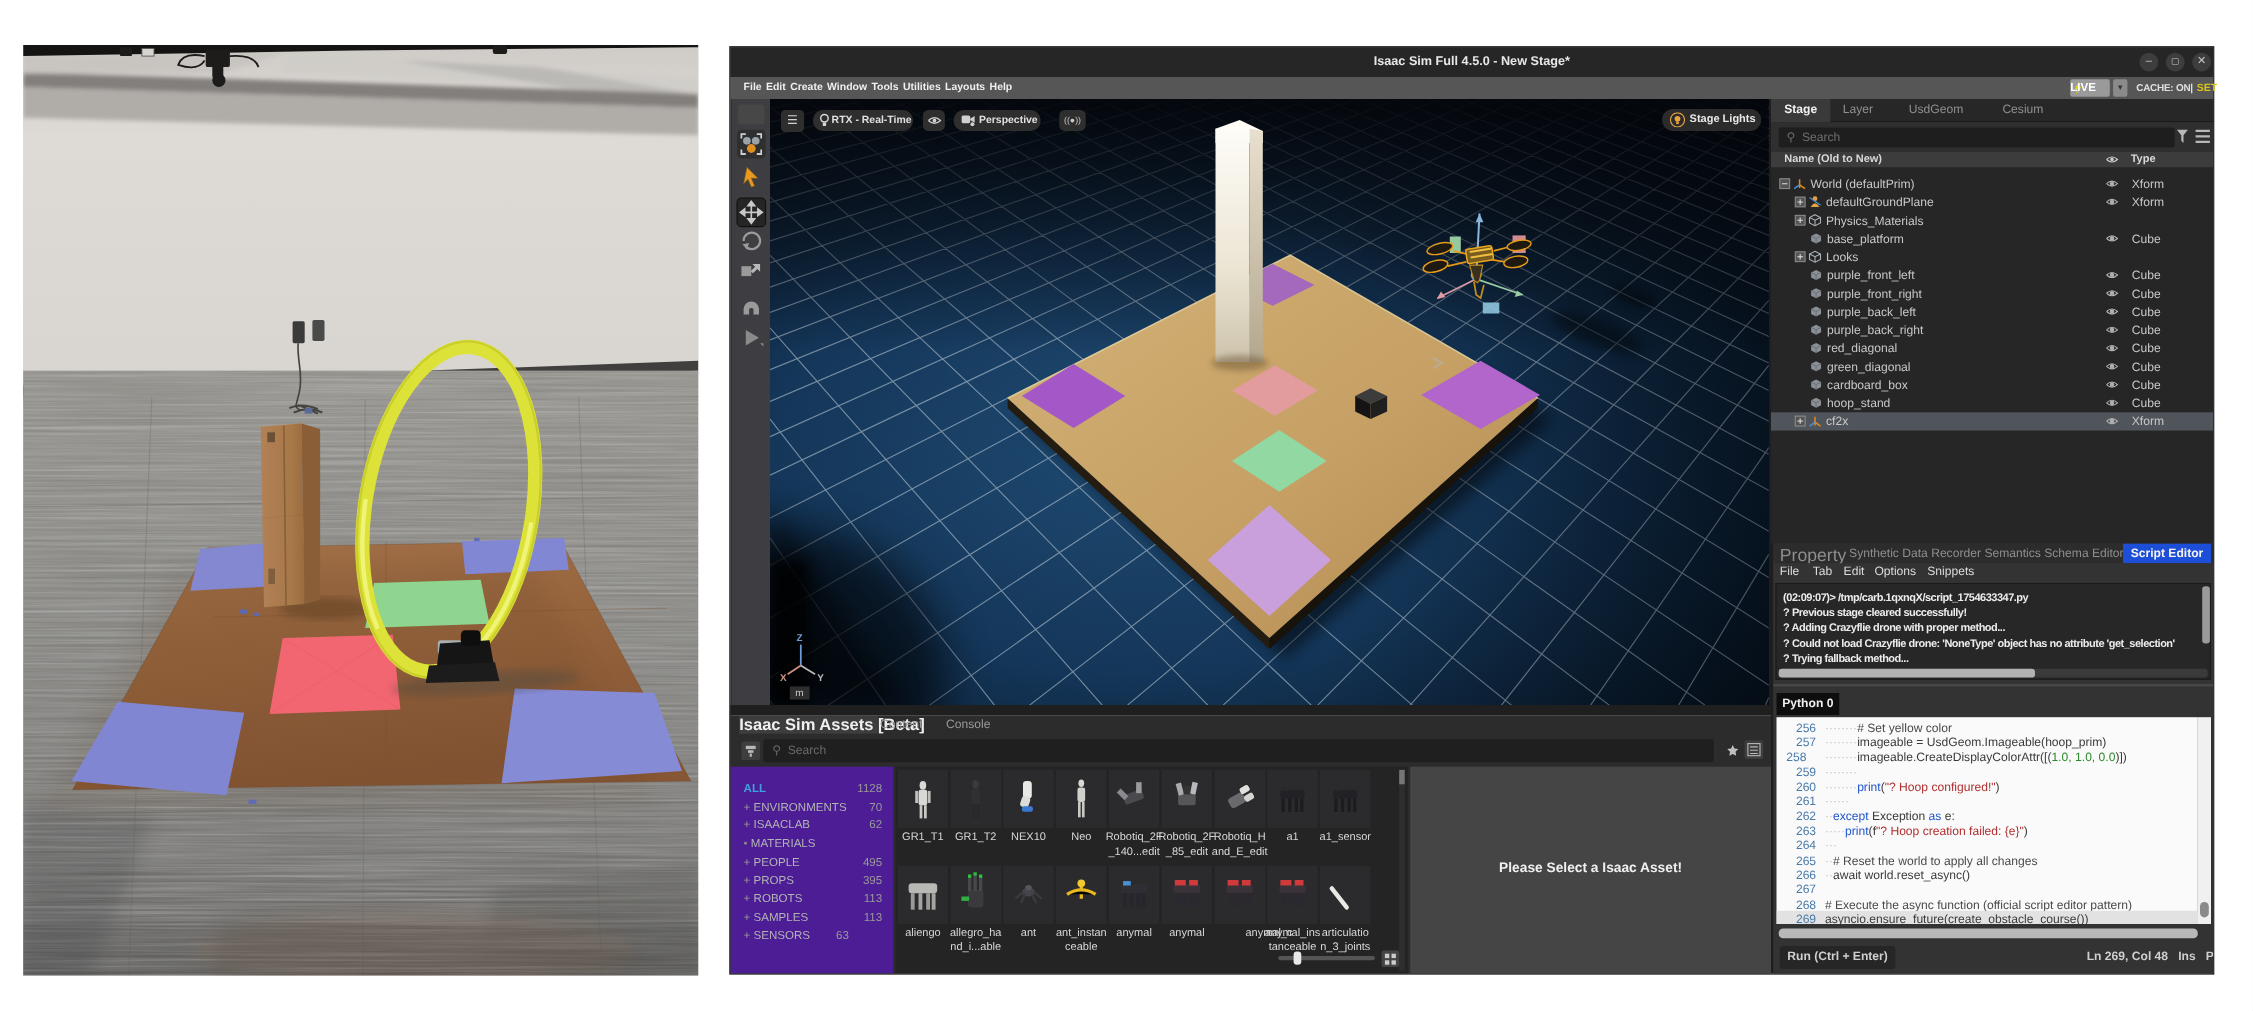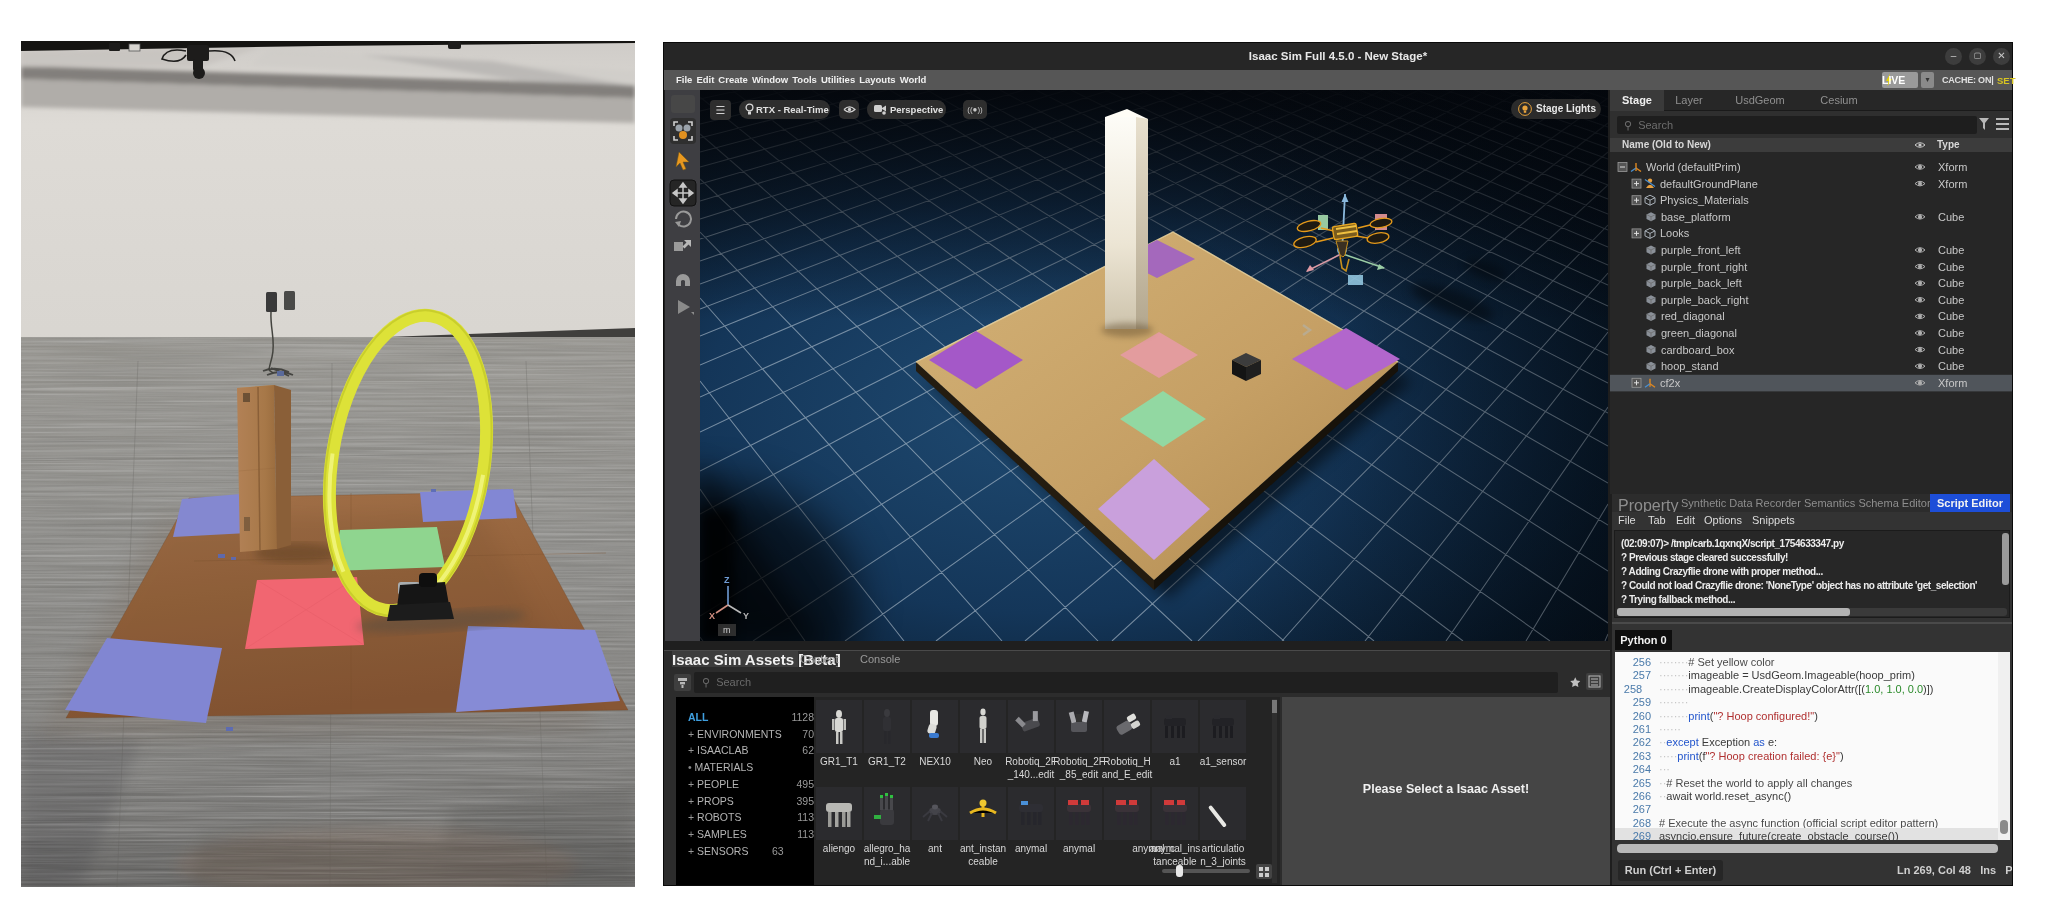--- a/index.html
+++ b/index.html
@@ -169,21 +169,21 @@
 </svg></div>
   <div class="abs" id="win">
     <div class="abs" id="titlebar">
       <div class="t">Isaac Sim Full 4.5.0 - New Stage*</div>
       <div class="winbtn" style="left:1281px">–</div>
       <div class="winbtn" style="left:1305px;font-size:8px">▢</div>
       <div class="winbtn" style="left:1329px">✕</div>
     </div>
     <div class="abs" id="menubar">
       <div class="abs" style="left:12px;top:4px">
-        <span class="m">File</span><span class="m">Edit</span><span class="m">Create</span><span class="m">Window</span><span class="m">Tools</span><span class="m">Utilities</span><span class="m">Layouts</span><span class="m">World</span>
+        <span class="m">File</span><span class="m">Edit</span><span class="m">Create</span><span class="m">Window</span><span class="m">Tools</span><span class="m">Utilities</span><span class="m">Layouts</span><span class="m">Help</span>
       </div>
       <div class="abs" style="left:1218px;top:2px;width:36px;height:16px;background:#9a9a9a;border-radius:2px;white-space:nowrap">
           <svg class="abs" style="left:3px;top:2px" width="8" height="12" viewBox="0 0 8 12">
             <path d="M5 0 L1 7 h2.5 L2.5 12 L7 5 h-2.5 z" fill="#e8d500"></path>
           </svg>
           <span class="abs" style="left:0;top:2px;font-size:10.5px;font-weight:bold;color:#fff">LIVE</span>
         </div>
       <div class="abs" style="left:1257px;top:2px;width:13px;height:16px;background:#8a8a8a;border-radius:2px;text-align:center;font-size:8px;color:#333;line-height:16px">▾</div>
       <div class="abs" style="left:1278px;top:5px;font-size:9px;font-weight:bold;letter-spacing:-0.2px;color:#e0e0e0">CACHE: ON|</div>
       <div class="abs" style="left:1333px;top:5px;font-size:9.5px;font-weight:bold;color:#d8c520">SET</div>
@@ -634,21 +634,21 @@
  <svg class="abs" style="left:900px;top:6px" width="18" height="18" viewBox="0 0 18 18">
             <path d="M9 1 l1.2 2.6 2.8 .4 -2 2 .5 2.8 -2.5 -1.3 -2.5 1.3 .5 -2.8 -2 -2 2.8 -.4 z" fill="#c0c0c0" transform="translate(0,3) scale(1.25)"></path>
           </svg>
  <div class="abs" style="left:922px;top:6px;width:17px;height:17px;background:#3e3e3e;border-radius:2px"><svg width="17" height="17" viewBox="0 0 17 17">
               <rect x="3" y="3" width="11" height="11" fill="none" stroke="#b8b8b8"></rect>
               <line x1="5" y1="6" x2="12" y2="6" stroke="#b8b8b8"></line>
               <line x1="5" y1="9" x2="12" y2="9" stroke="#b8b8b8"></line>
               <line x1="5" y1="12" x2="12" y2="12" stroke="#b8b8b8"></line>
             </svg></div>
 </div>
-<div class="abs" style="left:12px;top:56px;width:148px;height:188px;background:#000000">
+<div class="abs" style="left:0;top:56px;width:148px;height:188px;background:#4c1d95">
 <div class="abs" style="left:12px;top:14px;font-size:10.5px;font-weight:bold;color:#3f9fdf">ALL</div>
 <div class="abs" style="left:96px;top:14px;width:42px;text-align:right;font-size:10.5px;color:#9a9a9a">1128</div>
 <div class="abs" style="left:12px;top:31px;font-size:10.5px;color:#b4b4b4"><span style="color:#999">+</span> ENVIRONMENTS</div>
 <div class="abs" style="left:96px;top:31px;width:42px;text-align:right;font-size:10.5px;color:#9a9a9a">70</div>
 <div class="abs" style="left:12px;top:47px;font-size:10.5px;color:#b4b4b4"><span style="color:#999">+</span> ISAACLAB</div>
 <div class="abs" style="left:96px;top:47px;width:42px;text-align:right;font-size:10.5px;color:#9a9a9a">62</div>
 <div class="abs" style="left:12px;top:64px;font-size:10.5px;color:#b4b4b4"><span style="color:#888">•</span> MATERIALS</div>
 <div class="abs" style="left:12px;top:81px;font-size:10.5px;color:#b4b4b4"><span style="color:#999">+</span> PEOPLE</div>
 <div class="abs" style="left:96px;top:81px;width:42px;text-align:right;font-size:10.5px;color:#9a9a9a">495</div>
 <div class="abs" style="left:12px;top:98px;font-size:10.5px;color:#b4b4b4"><span style="color:#999">+</span> PROPS</div>

